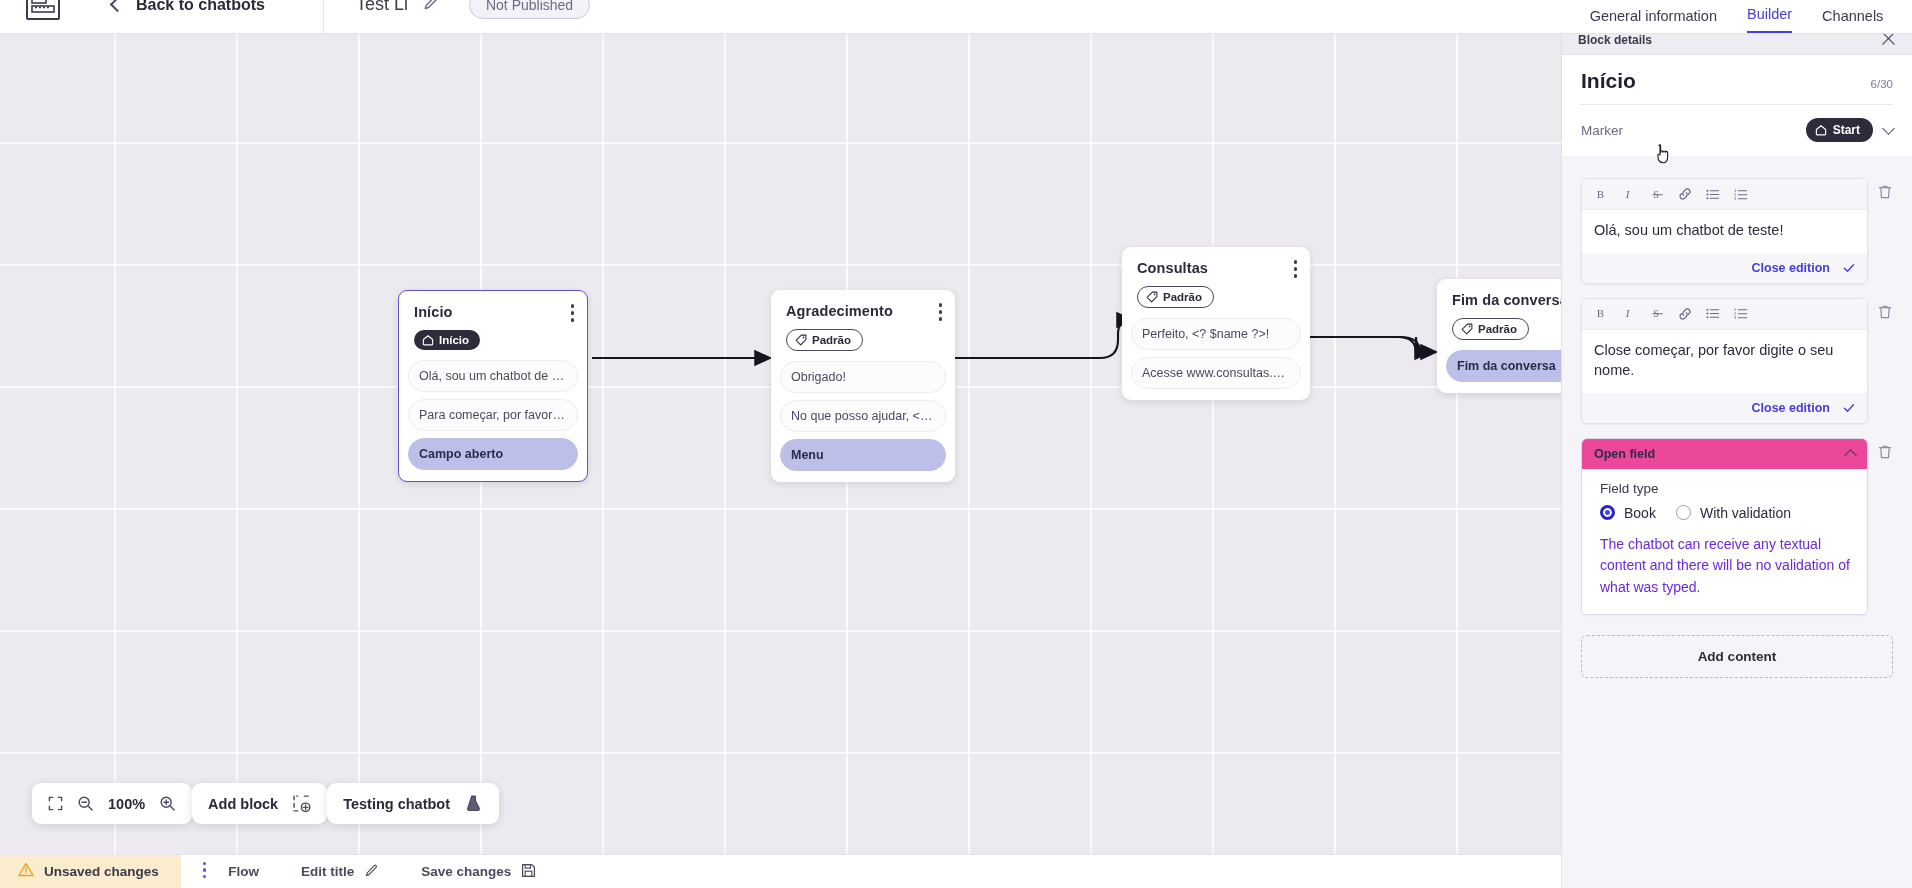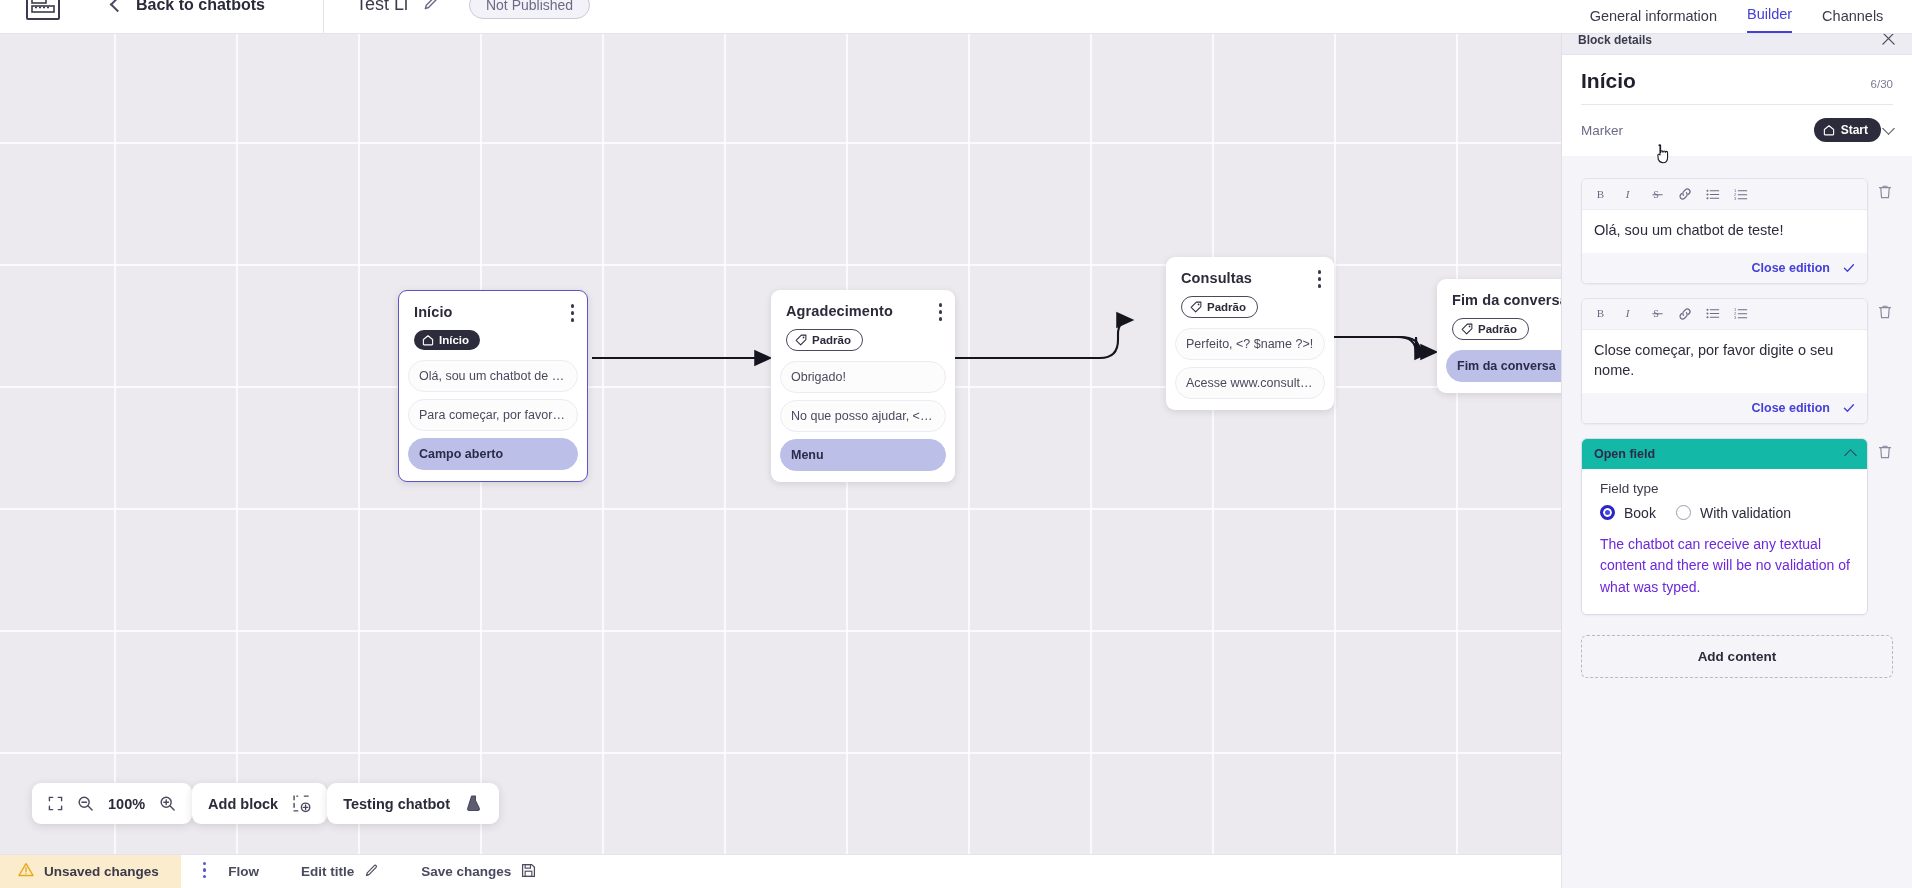--- a/index.html
+++ b/index.html
@@ -131,21 +131,21 @@
   .panel-head .t { font-size: 12px; font-weight:700; color:#3a3a4c; }
   .xbtn { cursor:pointer; }
   .panel-white { background:#fff; padding: 14px 19px 0 19px; }
   .blk-title-row { display:flex; align-items:baseline; justify-content:space-between;
                    padding-bottom: 11px; border-bottom:1px solid #e7e6ef; }
   .blk-title { font-size: 21px; font-weight: 700; color:#1f1f2e; }
   .blk-count { font-size: 11.5px; color:#7a7a93; }
   .marker-row { display:flex; align-items:center; justify-content:space-between;
                 padding: 13px 0 14px 0; }
   .marker-lbl { font-size: 13.5px; color:#6b6b86; }
-  .marker-right { display:flex; align-items:center; gap:3px; }
+  .marker-right { display:flex; align-items:center; gap:11px; }
   .start-pill { background:#2c2c3c; color:#fff; border-radius:999px; font-size:12px;
                 font-weight:700; padding: 5px 13px 5px 9px; display:flex; align-items:center; gap:6px; }
   .chev-down { width:9px; height:9px; border-right:1.8px solid #4a4a5e;
                border-bottom:1.8px solid #4a4a5e; transform: rotate(45deg); margin-top:-4px; }
   .ptabs { display:flex; align-items:flex-end; gap: 0; border-bottom:1px solid #e2e1eb;
            padding-left: 4px; background:#fff; }
   .ptab { font-size: 13.5px; color:#3a3a4c; padding: 9px 14px; cursor:pointer; white-space:nowrap;
           display:flex; align-items:center; gap:7px; }
   .ptab.active { background:#ebeaf1; font-weight:700; border-radius: 4px 4px 0 0; }
   .badge1 { background:#d5d3f2; color:#4640d6; font-size:11px; font-weight:700;
@@ -170,21 +170,21 @@
              background:#fff; }
   .ed-foot { background:#f6f5fa; padding: 8px 12px; display:flex; justify-content:flex-end; }
   .close-ed { font-size: 12.5px; font-weight:700; color:#4640d6; cursor:pointer;
               display:flex; align-items:center; gap:13px; }
   .trash { padding-top: 6px; cursor:pointer; }
 
   .openfield {
     border-radius: 6px; overflow:hidden; border:1px solid #dcdbe9;
     box-shadow: 0 1px 2px rgba(40,40,70,.05); flex:1; background:#fff;
   }
-  .of-head { background:#14b8a6; padding: 8px 12px; display:flex; align-items:center;
+  .of-head { background:#ec4899; padding: 8px 12px; display:flex; align-items:center;
              justify-content:space-between; }
   .of-title { font-size: 12.5px; font-weight:700; color:#2b2b4a; }
   .chev-up { width:9px; height:9px; border-left:1.8px solid #3a3a5e;
              border-top:1.8px solid #3a3a5e; transform: rotate(45deg); margin-top: 4px; }
   .of-body { padding: 12px 14px 15px 18px; background:#fff; }
   .of-lbl { font-size: 13.5px; color:#3a3a4c; margin-bottom: 9px; }
   .radios { display:flex; align-items:center; gap: 20px; margin-bottom: 13px; }
   .radio { display:flex; align-items:flex-start; gap: 9px; cursor:pointer; }
   .dot { width: 15px; height: 15px; border-radius:50%; border: 1.6px solid #9c9cb5;
          background:#fff; flex:none; }
@@ -295,21 +295,21 @@
           <span>Padrão</span>
         </span>
       </div>
       <div class="node-body">
         <div class="chip">Obrigado!</div>
         <div class="chip">No que posso ajudar, &lt;? $name ...</div>
         <div class="chip active">Menu</div>
       </div>
     </div>
 
-    <div class="node" style="left:1122px; top:223px; width:168px;margin-left:44px;">
+    <div class="node" style="left:1122px; top:213px; width:188px;">
       <div class="node-head">
         <div class="node-title">Consultas</div>
         <div class="kebab">
           <i></i>
             <i></i>
             <i></i>
         </div>
         <span class="tag ghost">
           <svg width="12" height="12" viewBox="0 0 14 14" aria-hidden="true">
             <path d="M7.4 1.3H12.7V6.6L6.6 12.7 1.3 7.4z" fill="none" stroke="#2b2b3b" stroke-width="1.2" stroke-linejoin="round"></path>

